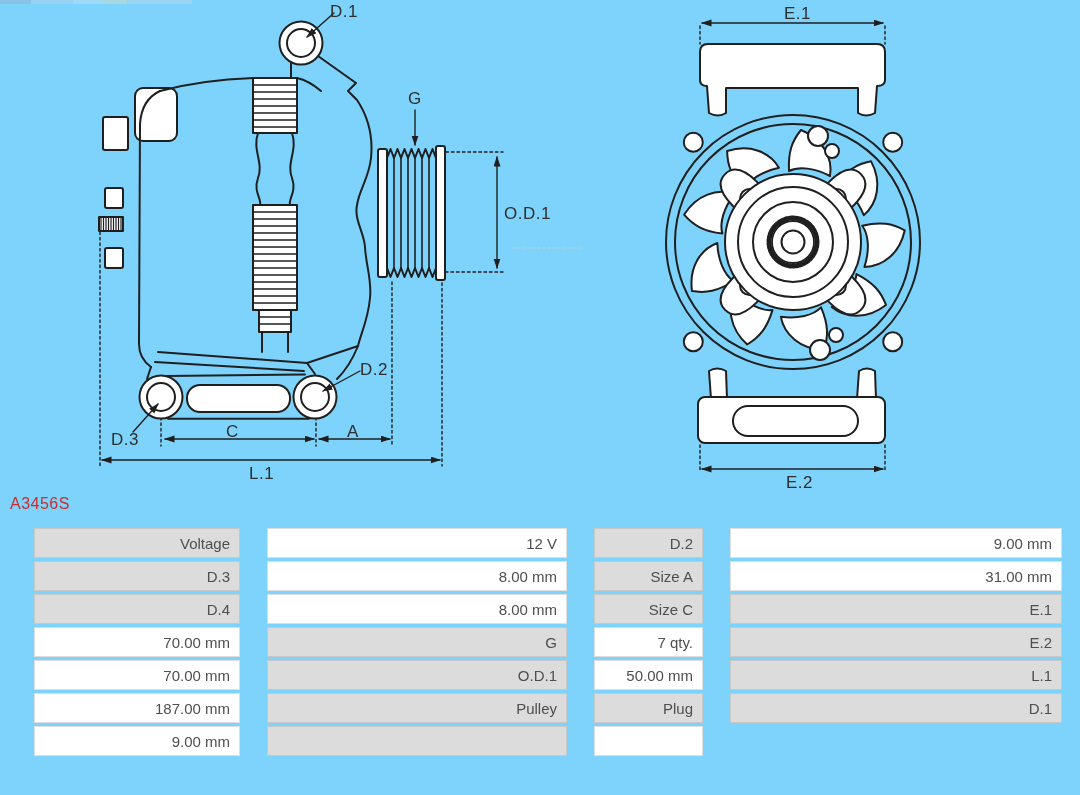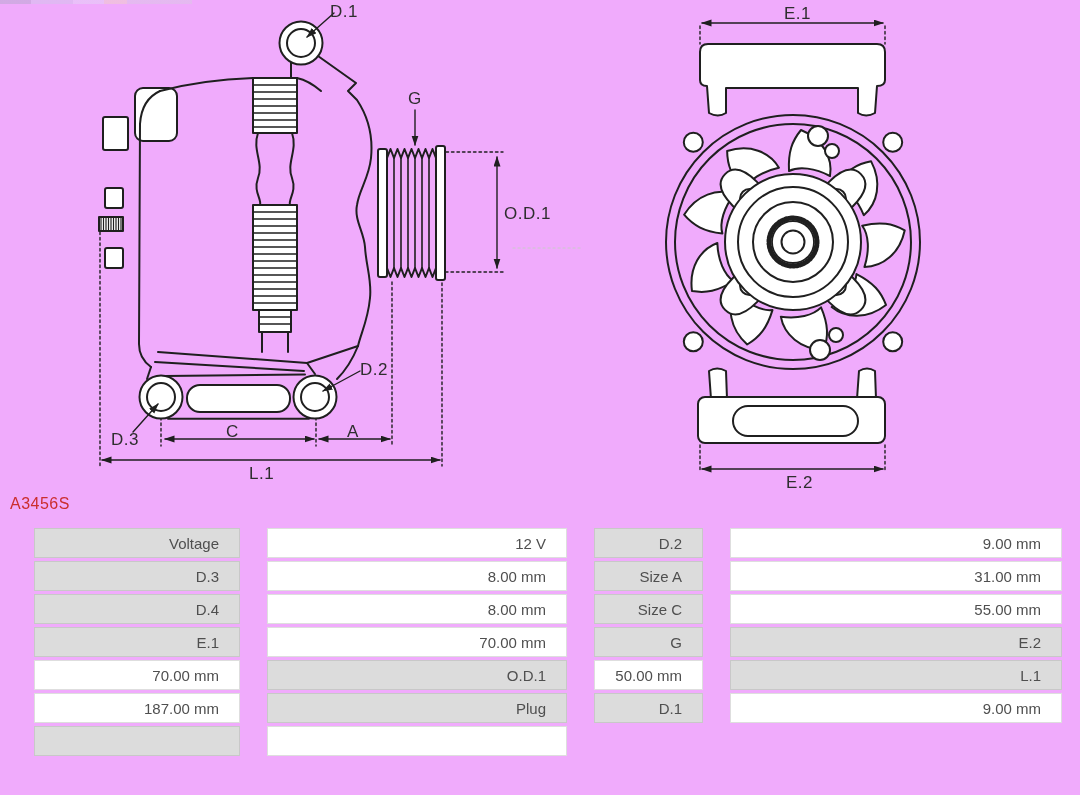--- a/index.html
+++ b/index.html
@@ -1,27 +1,27 @@
 <!DOCTYPE html>
 <html><head>
 <meta charset="utf-8">
 <style>
   html,body{margin:0;padding:0;background:#fff;}
-  .page{position:relative;width:1080px;height:795px;background:#f0abfc;overflow:hidden;
+  .page{position:relative;width:1080px;height:795px;background:#7dd3fc;overflow:hidden;
         font-family:"Liberation Sans",sans-serif;}
   .watermark-strip{position:absolute;left:0;top:0;width:192px;height:4px;opacity:.35;
         background:linear-gradient(90deg,#9aa7b8 0 16%,#c3d0e2 16% 38%,#dde6f2 38% 54%,#efe2ae 54% 66%,#cfd4da 66% 100%);}
   svg.drawing{position:absolute;left:0;top:0;}
   .dim-label{position:absolute;color:#2e2e2e;font-size:17px;letter-spacing:.5px;white-space:nowrap;}
   .part-number{position:absolute;left:10px;top:495px;font-size:16px;color:#cb2e2e;letter-spacing:.5px;}
   .specs{position:absolute;left:10px;top:528px;display:grid;
          grid-template-columns:230px 324px 133px 356px;
          grid-auto-rows:30px;gap:3px;font-size:15px;color:#4f4f4f;}
   .specs .cell{box-sizing:border-box;display:flex;align-items:center;justify-content:flex-end;
-         padding-right:20px;border:1px solid #dedede;background:#fff;margin-left:24px;}
+         padding-right:9px;border:1px solid #dedede;background:#fff;margin-left:24px;}
   .specs .lbl{background:#dcdcdc;border:1px solid #c8c8c8;}
 </style>
 </head>
 <body>
 
 <div class="page">
 
   <div class="watermark-strip"></div>
 
   <svg class="drawing" width="1080" height="495" viewBox="0 0 1080 495" fill="none" stroke="#1f1f1f" stroke-width="2" stroke-linejoin="round" stroke-linecap="round">
@@ -272,33 +272,34 @@
 
     <div class="cell lbl">D.3</div>
     <div class="cell">8.00 mm</div>
 
     <div class="cell lbl">Size A</div>
     <div class="cell">31.00 mm</div>
     <div class="cell lbl">D.4</div>
     <div class="cell">8.00 mm</div>
 
     <div class="cell lbl">Size C</div>
-    <div class="cell">55.00 mm</div>
     <div class="cell lbl">E.1</div>
     <div class="cell">70.00 mm</div>
 
     <div class="cell lbl">G</div>
+    <div class="cell">7 qty.</div>
     <div class="cell lbl">E.2</div>
     <div class="cell">70.00 mm</div>
 
     <div class="cell lbl">O.D.1</div>
     <div class="cell">50.00 mm</div>
     <div class="cell lbl">L.1</div>
     <div class="cell">187.00 mm</div>
 
+    <div class="cell lbl">Pulley</div>
     <div class="cell lbl">Plug</div>
 
     <div class="cell lbl">D.1</div>
     <div class="cell">9.00 mm</div>
     <div class="cell lbl"></div>
     <div class="cell"></div>
   </div>
 </div>
 
 </body></html>

